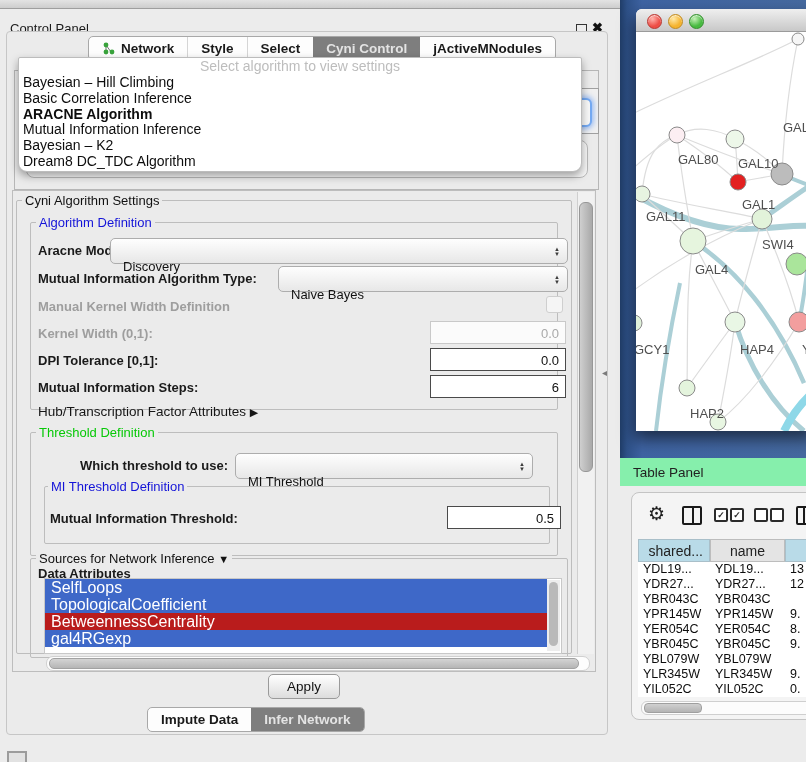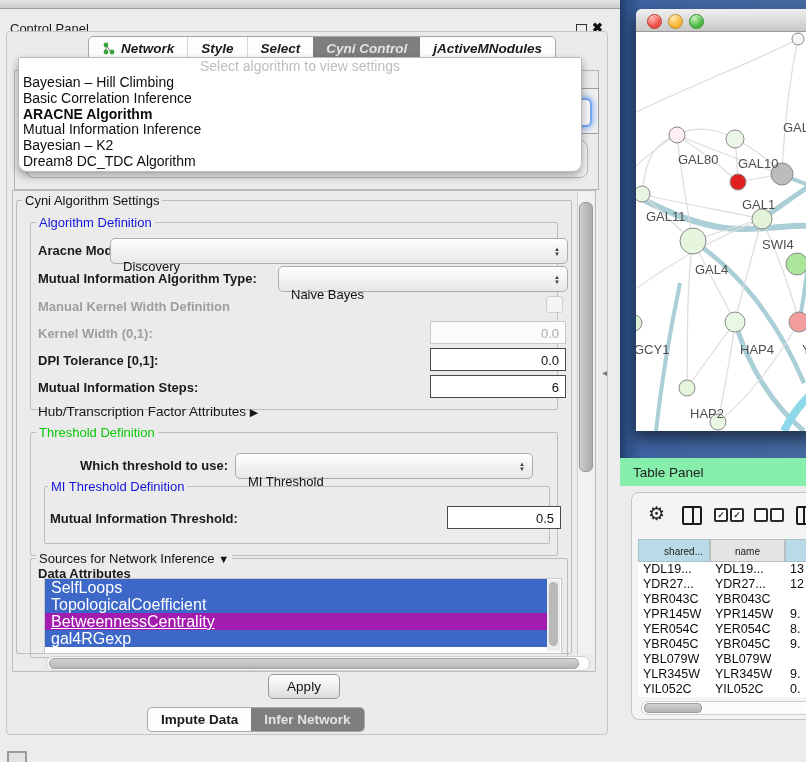--- a/index.html
+++ b/index.html
@@ -69,40 +69,40 @@
   .net-content{position:absolute;left:0;top:22px;width:180px;height:400px;overflow:hidden;}
   
   .table-region{left:620px;top:458px;width:186px;height:304px;background:#ececec;}
   .table-title-strip{left:620px;top:458px;width:186px;height:28px;background:#86efac;}
   .table-title-text{left:13px;top:7px;font-size:13.5px;color:#222;}
   .table-card{left:631px;top:492px;width:196px;height:226px;background:#f4f4f4;border:1px solid #c4c4c4;border-radius:8px;}
   .gear{font-size:19px;color:#1d1d1d;}
   .col-icon{width:16px;height:15px;border:2px solid #1a1a1a;border-radius:2px;}
   .col-icon div{position:absolute;left:50%;top:0;width:2px;height:100%;background:#1a1a1a;}
   .cb{width:10px;height:10px;border:2px solid #2b2b2b;border-radius:2px;display:inline-flex;align-items:center;justify-content:center;font-size:9px;font-weight:bold;color:#2b2b2b;background:#fff;}
-  .thead-cell{position:absolute;top:0;height:23px;line-height:23px;font-size:10px;color:#222;border:1px solid #a9bfc9;box-sizing:border-box;}
+  .thead-cell{position:absolute;top:0;height:23px;line-height:23px;font-size:14px;color:#222;border:1px solid #a9bfc9;box-sizing:border-box;}
   .trow{position:absolute;left:0;width:200px;height:15px;font-size:12.5px;color:#0d0d0d;background:#fff;}
   .tcell{position:absolute;top:0;height:15px;line-height:15px;white-space:nowrap;}
   .table-hscroll{left:9px;top:208px;width:172px;height:12px;background:#fcfcfc;border:1px solid #cfcfcf;border-radius:6px;}
   .table-hthumb{position:absolute;left:2px;top:1px;width:56px;height:8px;background:linear-gradient(#d0d0d0,#b3b3b3);border:1px solid #9f9f9f;border-radius:4px;}
 </style>
 </head>
 <body>
 
 <div id="app">
 
   <div class="abs top-strip"></div>
   <div class="abs titlebar">
     <div class="abs titlebar-text">Control Panel</div>
     <div class="abs float-icon"></div>
     <div class="abs close-icon">✖</div>
   </div>
   <div class="abs panel"></div>
 
-  <div class="abs tabbar" style="left:88px;top:36px;font-style:italic;">
+  <div class="abs tabbar" style="left:88px;top:36px;">
     <div class="tab">
       <svg class="net-tab-icon" viewBox="0 0 14 13">
         <line x1="4" y1="3" x2="9" y2="10" stroke="#777" stroke-width="1"></line>
         <line x1="4" y1="3" x2="4" y2="10" stroke="#777" stroke-width="1"></line>
         <circle cx="4" cy="3" r="2.4" fill="#39a33c"></circle>
           <circle cx="4" cy="10" r="2.4" fill="#39a33c"></circle>
           <circle cx="10" cy="10" r="2.4" fill="#39a33c"></circle>
       </svg>
       <span>Network</span>
     </div>
@@ -209,21 +209,21 @@
   <div class="abs group" style="left:30px;top:558px;width:536px;height:98px;"></div>
   <div class="abs group-title" style="left:36px;top:551px;">
     <span>Sources for Network Inference</span>
     <span class="tri">▼</span>
   </div>
   <div class="abs flabel" style="left:38px;top:566px;">Data Attributes</div>
   <div class="abs attr-list">
     <div id="attr-items">
         <div class="attr-item" style="background: rgb(62, 104, 200);">SelfLoops</div>
         <div class="attr-item" style="background: rgb(62, 104, 200);">TopologicalCoefficient</div>
-        <div class="attr-item" style="background: #a21caf; text-decoration: underline;">BetweennessCentrality</div>
+        <div class="attr-item" style="background: #b91c1c;">BetweennessCentrality</div>
         <div class="attr-item" style="background: rgb(62, 104, 200);">gal4RGexp</div>
       </div>
     <div class="attr-vscroll">
         <div class="attr-vthumb"></div>
       </div>
   </div>
   <div class="abs hscroll">
       <div class="hscroll-thumb"></div>
     </div>
 

